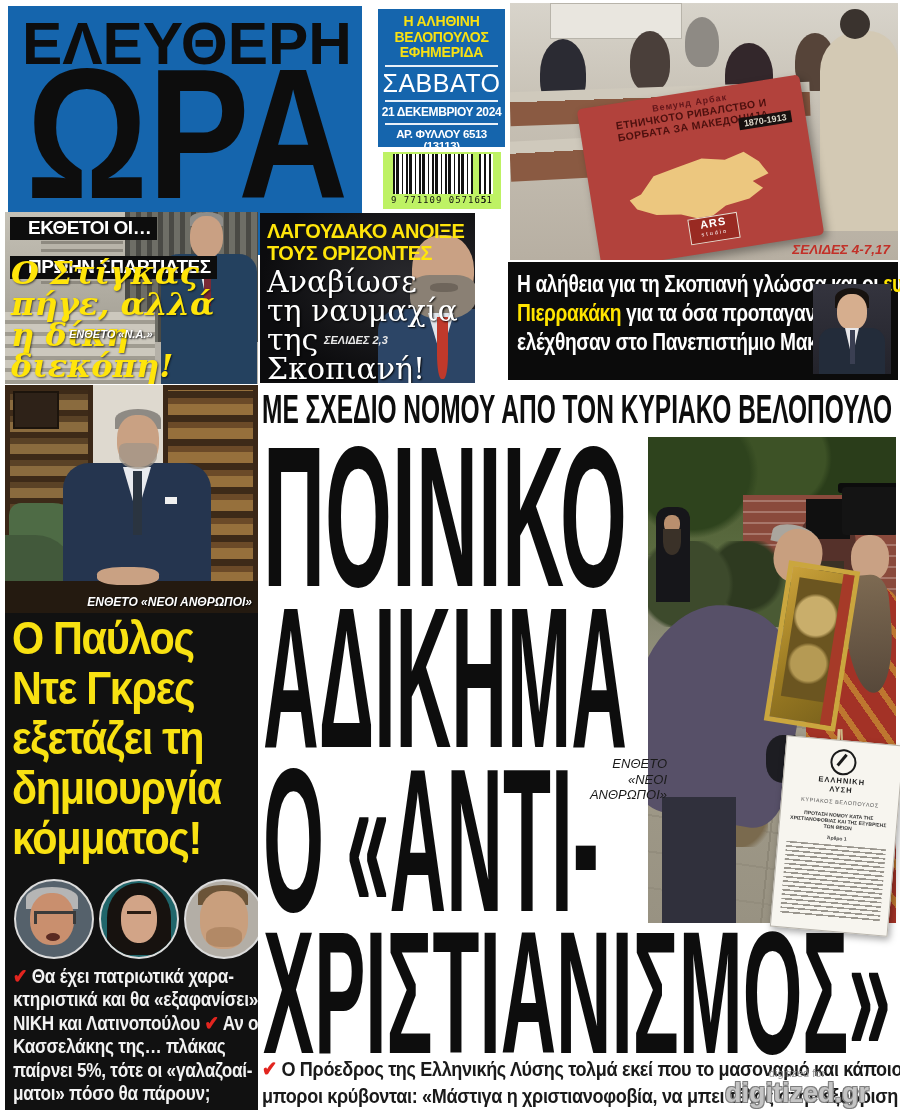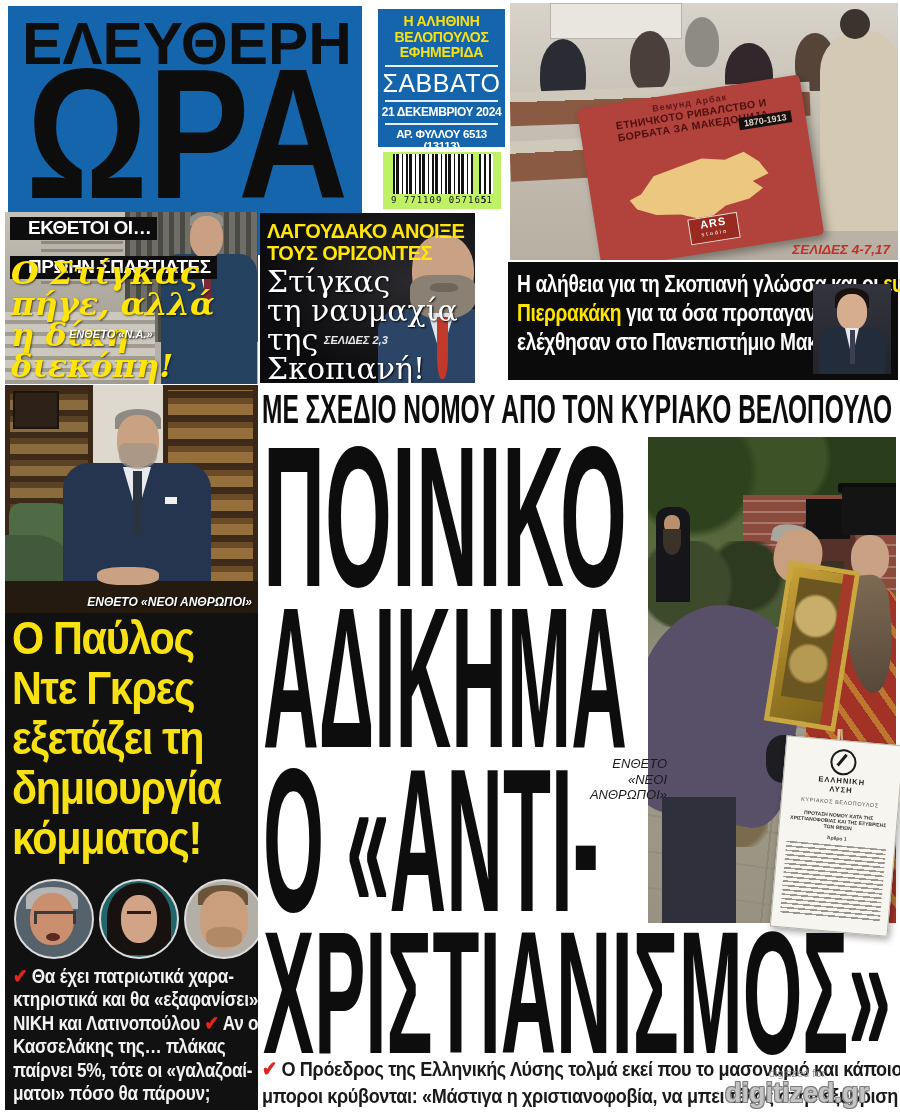--- a/index.html
+++ b/index.html
@@ -326,21 +326,21 @@
     <div class="sa-head"></div>
     <div class="sa-beard"></div>
     <div class="sa-must"></div>
     <div class="sa-shirt"></div>
     <div class="sa-tie"></div>
     <div class="sa-kicker">
       <div>ΛΑΓΟΥΔΑΚΟ ΑΝΟΙΞΕ</div>
       <div>ΤΟΥΣ ΟΡΙΖΟΝΤΕΣ</div>
     </div>
     <div class="sa-white">
-      <div>Στίγκας</div>
+      <div>Αναβίωσε</div>
       <div>τη ναυμαχία</div>
       <div>της</div>
       <div>Σκοπιανή!</div>
     </div>
     <div class="sa-pages">ΣΕΛΙΔΕΣ 2,3</div>
   </div>
 
   <svg class="abs red-kicker-svg hl-svg">
     <text x="2" y="37" font-family="DejaVu Serif, serif" font-weight="bold" font-size="40" fill="#d8262a" textLength="630" lengthAdjust="spacingAndGlyphs">ΜΕ ΣΧΕΔΙΟ ΝΟΜΟΥ ΑΠΟ ΤΟΝ ΚΥΡΙΑΚΟ ΒΕΛΟΠΟΥΛΟ</text>
   </svg>

